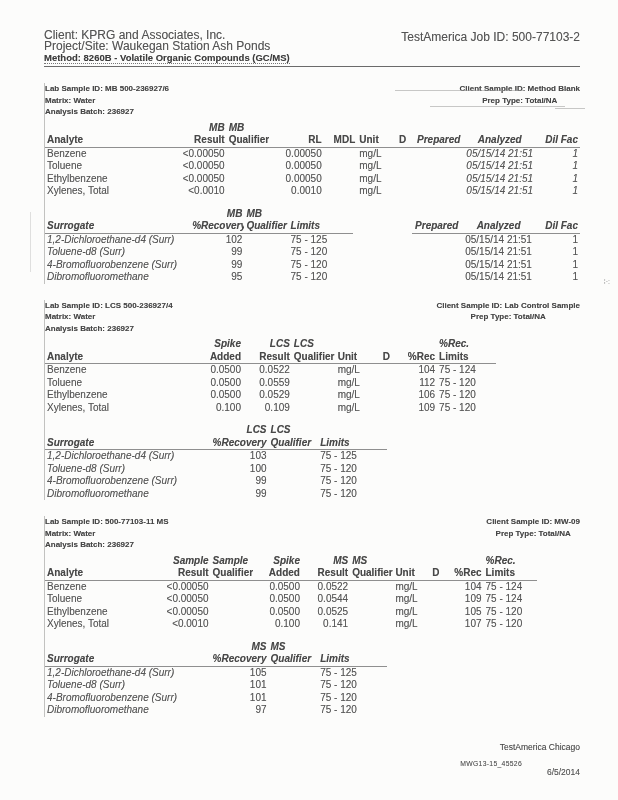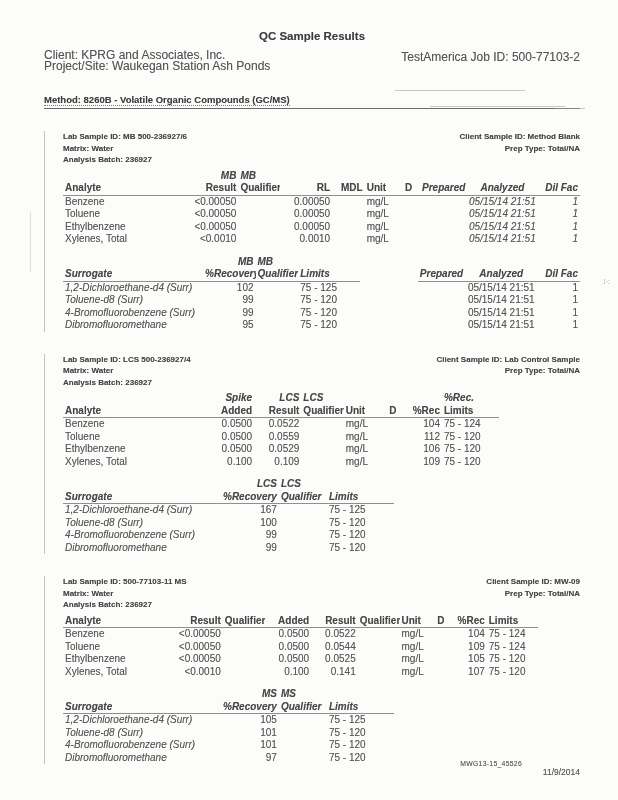--- a/index.html
+++ b/index.html
@@ -7,28 +7,28 @@
     position:relative;width:618px;height:800px;background:#fcfcfb;
     font-family:"Liberation Sans", sans-serif;color:#4a4a4a;overflow:hidden;
     text-shadow:0 0 0.6px rgba(120,120,120,.55);
   }
   .content{position:absolute;left:44px;right:38px;top:30px;}
   .doc-title{text-align:center;font-size:11.5px;font-weight:bold;color:#3d3d3d;margin-bottom:8px;}
   .head-row{display:flex;justify-content:space-between;font-size:12px;color:#555;}
   .head-left div{line-height:11px;}
   .head-right{text-align:center;}
   .method{
-    margin-top:22px;font-size:9.5px;font-weight:bold;color:#3c3c3c;
+    font-size:9.5px;font-weight:bold;color:#3c3c3c;
     border-bottom:1.5px solid #6a6a6a;padding-bottom:3px;
   }
   .method span{border-bottom:1px dotted #777;}
-  .section{margin-top:22px;border-left:1px solid #c2c2c0;padding-left:18px;}
+  .section{margin-top:16px;border-left:1px solid #c2c2c0;padding-left:0;}
   .sec-head{display:flex;justify-content:space-between;font-size:8px;font-weight:bold;color:#454545;}
   .sec-head div{line-height:11.5px;}
-  .sec-right{text-align:right;}
+  .sec-right{text-align:center;}
   table.tbl{border-collapse:collapse;table-layout:fixed;width:100%;margin-top:4px;font-size:10px;color:#565656;}
   table.tbl th,table.tbl td{padding:1px 2px;white-space:nowrap;overflow:hidden;line-height:10.5px;font-weight:normal;}
   table.tbl th{font-weight:bold;color:#484848;border-bottom:1px solid #8f8f8f;}
   table.tbl th.empty{border-bottom:none;}
   table.tbl th.grp{border-bottom:none;font-style:italic;}
   table.sur td:first-child, table.sur th{font-style:italic;}
   
   .t-mb tr>*:nth-child(1){width:25%;text-align:left;}
   .t-mb tr>*:nth-child(2){width:10%;text-align:right;}
   .t-mb tr>*:nth-child(3){width:8%;text-align:left;}
@@ -86,21 +86,20 @@
   
   .artifact{position:absolute;background:#9a9a9a;opacity:.55;}
   .smudge{position:absolute;color:#8a8a8a;font-size:7px;opacity:.7;}
 </style>
 </head>
 <body>
 
 <div class="page">
   <div class="content">
 
-    <div class="doc-title">QC Sample Results</div>
 
     <div class="head-row">
       <div class="head-left">
         <div>Client: KPRG and Associates, Inc.</div>
         <div>Project/Site: Waukegan Station Ash Ponds</div>
       </div>
       <div class="head-right">TestAmerica Job ID: 500-77103-2</div>
     </div>
 
     <div class="method"><span>Method: 8260B - Volatile Organic Compounds (GC/MS)</span></div>
@@ -360,21 +359,21 @@
             <tr>
               <th>Surrogate</th>
               <th>%Recovery</th>
               <th>Qualifier</th>
               <th>Limits</th>
             </tr>
           </thead>
           <tbody>
             <tr>
               <td>1,2-Dichloroethane-d4 (Surr)</td>
-              <td>167</td>
+              <td>103</td>
               <td></td>
               <td>75 - 125</td>
             </tr>
             <tr>
               <td>Toluene-d8 (Surr)</td>
               <td>100</td>
               <td></td>
               <td>75 - 120</td>
             </tr>
             <tr>
@@ -401,20 +400,33 @@
           <div>Analysis Batch: 236927</div>
         </div>
         <div class="sec-right">
           <div>Client Sample ID: MW-09</div>
           <div>Prep Type: Total/NA</div>
         </div>
       </div>
       <table class="tbl t-ms">
           <thead>
             <tr>
+              <th class="grp"></th>
+              <th class="grp">Sample</th>
+              <th class="grp">Sample</th>
+              <th class="grp">Spike</th>
+              <th class="grp">MS</th>
+              <th class="grp">MS</th>
+              <th class="grp"></th>
+              <th class="grp"></th>
+              <th class="grp"></th>
+              <th class="grp">%Rec.</th>
+              <th class="grp"></th>
+            </tr>
+            <tr>
               <th>Analyte</th>
               <th>Result</th>
               <th>Qualifier</th>
               <th>Added</th>
               <th>Result</th>
               <th>Qualifier</th>
               <th>Unit</th>
               <th>D</th>
               <th>%Rec</th>
               <th>Limits</th>
@@ -522,18 +534,19 @@
     </div>
   </div>
 
   <div class="artifact" style="left:395px;top:90px;width:130px;height:1px;"></div>
   <div class="artifact" style="left:430px;top:106px;width:135px;height:1px;"></div>
   <div class="artifact" style="left:555px;top:108px;width:30px;height:1px;"></div>
   <div class="smudge" style="right:8px;top:278px;">⁞·:</div>
   <div class="artifact" style="left:30px;top:212px;width:1px;height:60px;opacity:.3;"></div>
 
   <div class="footer">
+    <div class="f-lab">TestAmerica Chicago</div>
     <div class="f-row">
       <span class="f-docid">MWG13-15_45526</span>
-      <span class="f-date">11/9/2014</span>
+      <span class="f-date">6/5/2014</span>
     </div>
   </div>
 </div>
 
 </body></html>

